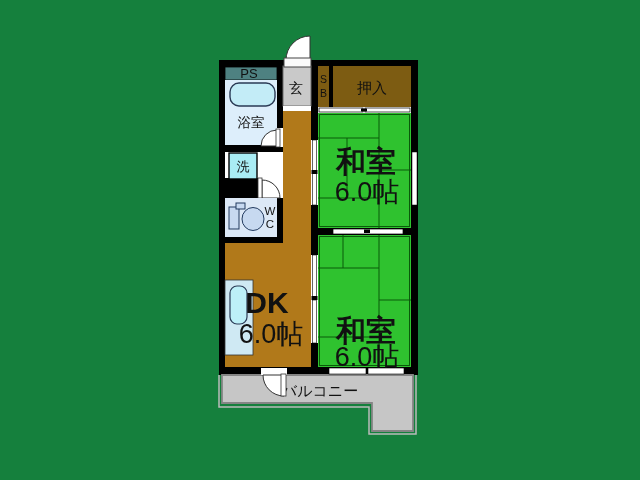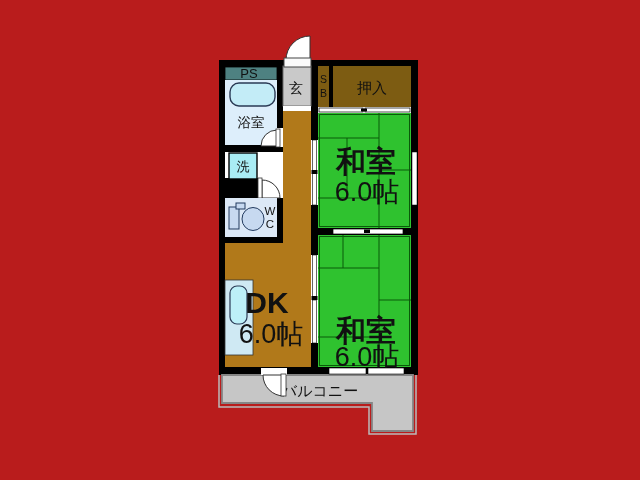--- a/index.html
+++ b/index.html
@@ -1,16 +1,16 @@
 <!DOCTYPE html>
 <html><head>
 <meta charset="utf-8">
 <style>
   html,body{margin:0;padding:0;background:#fff;}
-  .canvas{position:relative;width:640px;height:480px;background:#b91c1c;overflow:hidden;}
+  .canvas{position:relative;width:640px;height:480px;background:#15803d;overflow:hidden;}
   svg{display:block;}
   text{font-family:"Liberation Sans","DejaVu Sans",sans-serif;fill:#111;}
   .room-label{font-weight:bold;}
 </style>
 </head>
 <body>
 
 <div class="canvas">
 <svg width="640" height="480" viewBox="0 0 640 480">
 

